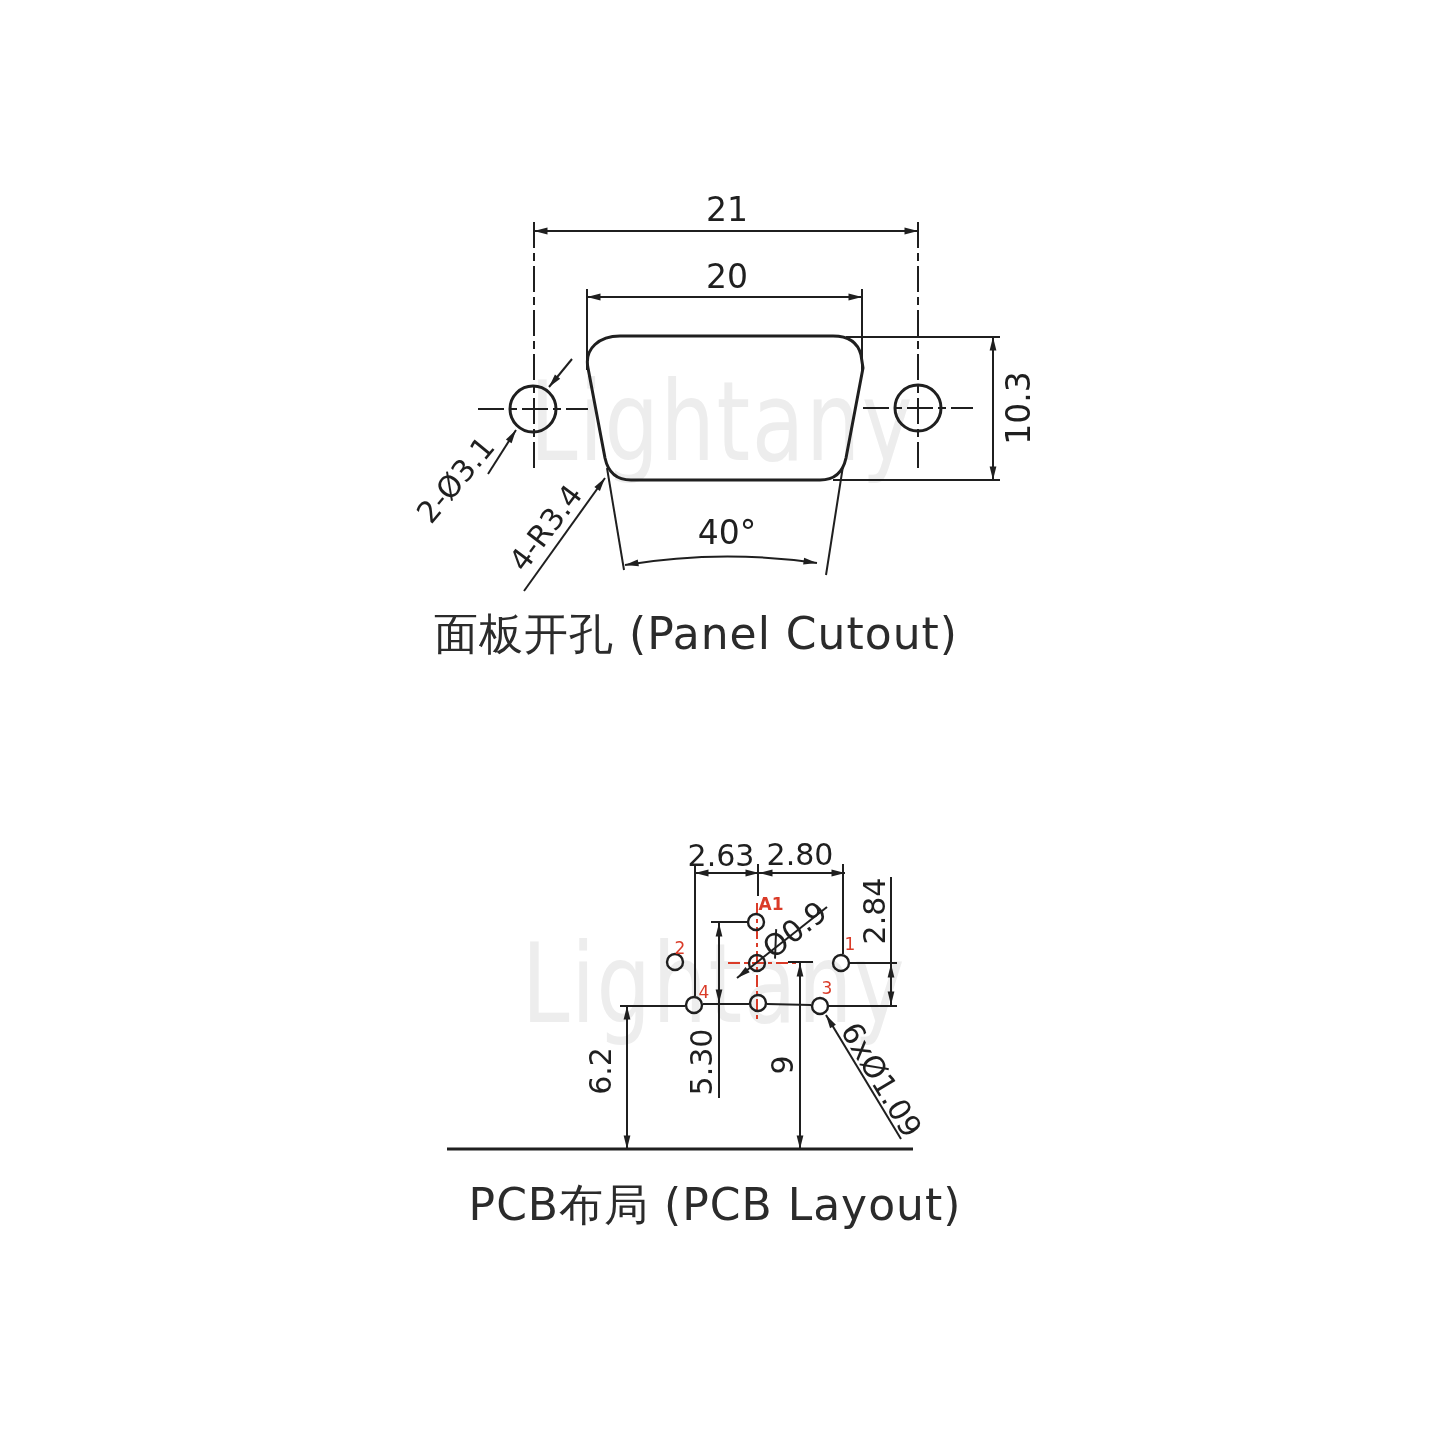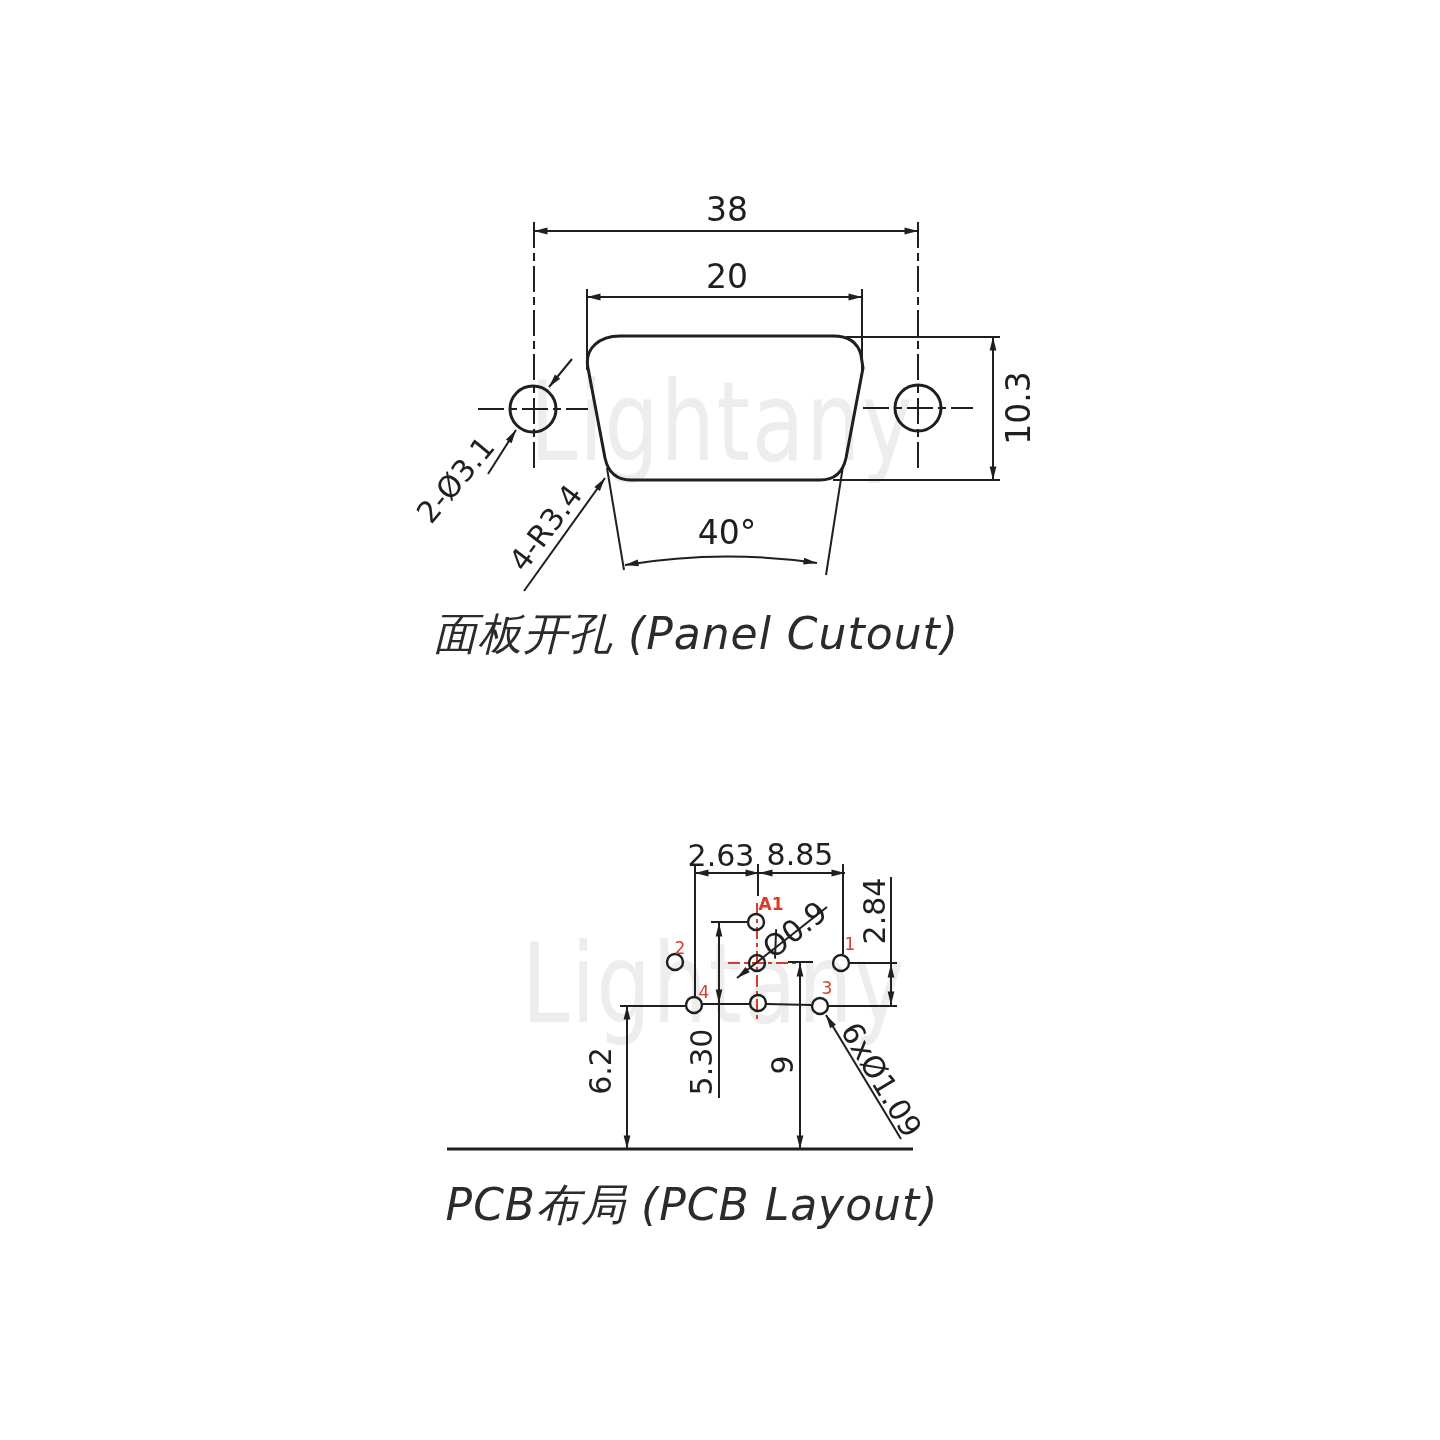--- a/index.html
+++ b/index.html
@@ -23,21 +23,21 @@
   .cl {stroke:var(--line);stroke-width:2;fill:none;stroke-dasharray:26 5 8 5;}
   .rcl{stroke:var(--red);stroke-width:2;fill:none;stroke-dasharray:12 4 4 4;}
   .arrfill{fill:var(--line);stroke:none;}
   .t{
     position:absolute;transform:translate(-50%,-50%);
     color:var(--line);line-height:1;white-space:nowrap;
     font-size:33px;
   }
   .t.small{font-size:30px;}
   .t.redlab{color:var(--red);font-size:17px;}
-  .t.title{font-size:44px;color:var(--title);letter-spacing:1px;font-style:italic;}
+  .t.title{font-size:44px;color:var(--title);letter-spacing:1px;}
   .t.wm{
     font-size:110px;color:var(--watermark);font-weight:500;
     transform:translate(-50%,-50%) scaleX(0.78);letter-spacing:2px;
   }
 </style>
 </head>
 <body>
 
 <div id="canvas">
 
@@ -125,38 +125,38 @@
         <circle class="pin" cx="757" cy="963" r="8"></circle>
         <circle class="pin" cx="675" cy="962" r="8"></circle>
         <circle class="pin" cx="841" cy="963" r="8"></circle>
         <circle class="pin" cx="694" cy="1005" r="8"></circle>
         <circle class="pin" cx="758" cy="1003" r="8"></circle>
         <circle class="pin" cx="820" cy="1006" r="8"></circle>
       </g>
     </g>
   </svg>
 
-  <div class="t" style="left:727px;top:209px;">38</div>
+  <div class="t" style="left:727px;top:209px;">21</div>
   <div class="t" style="left:727px;top:276px;">20</div>
   <div class="t" style="left:1018px;top:408px;transform:translate(-50%,-50%) rotate(-90deg);">10.3</div>
   <div class="t" style="left:727px;top:532px;">40°</div>
   <div class="t small" style="left:456px;top:480px;transform:translate(-50%,-50%) rotate(-50deg);">2-Ø3.1</div>
   <div class="t small" style="left:546px;top:528px;transform:translate(-50%,-50%) rotate(-53deg);">4-R3.4</div>
   <div class="t title" style="left:696px;top:634px;">面板开孔 (Panel Cutout)</div>
 
   <div class="t small" style="left:721px;top:856px;">2.63</div>
-  <div class="t small" style="left:800px;top:855px;">8.85</div>
+  <div class="t small" style="left:800px;top:855px;">2.80</div>
   <div class="t small" style="left:875px;top:911px;transform:translate(-50%,-50%) rotate(-90deg);">2.84</div>
   <div class="t small" style="left:795px;top:930px;transform:translate(-50%,-50%) rotate(-38deg);">Ø0.9</div>
   <div class="t small" style="left:601px;top:1071px;transform:translate(-50%,-50%) rotate(-90deg);">6.2</div>
   <div class="t small" style="left:702px;top:1062px;transform:translate(-50%,-50%) rotate(-90deg);">5.30</div>
   <div class="t small" style="left:783px;top:1065px;transform:translate(-50%,-50%) rotate(-90deg);">9</div>
   <div class="t small" style="left:881px;top:1080px;transform:translate(-50%,-50%) rotate(59deg);">6xØ1.09</div>
 
   <div class="t redlab" style="left:771px;top:904px;font-weight:bold;">A1</div>
   <div class="t redlab" style="left:850px;top:944px;">1</div>
   <div class="t redlab" style="left:680px;top:948px;">2</div>
   <div class="t redlab" style="left:827px;top:988px;">3</div>
   <div class="t redlab" style="left:704px;top:992px;">4</div>
 
-  <div class="t title" style="left:692px;top:1205px;text-align:right;">PCB布局 (PCB Layout)</div>
+  <div class="t title" style="left:715px;top:1205px;text-align:right;">PCB布局 (PCB Layout)</div>
 
 </div>
 
 </body></html>

